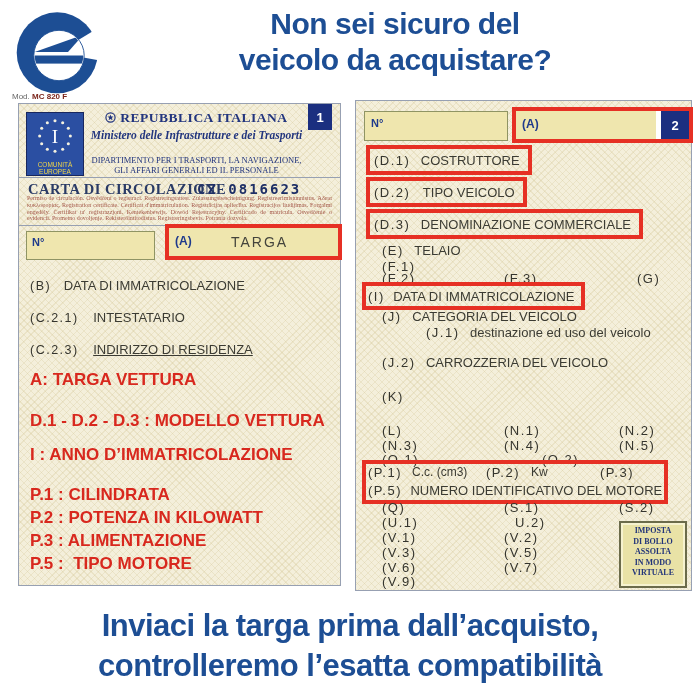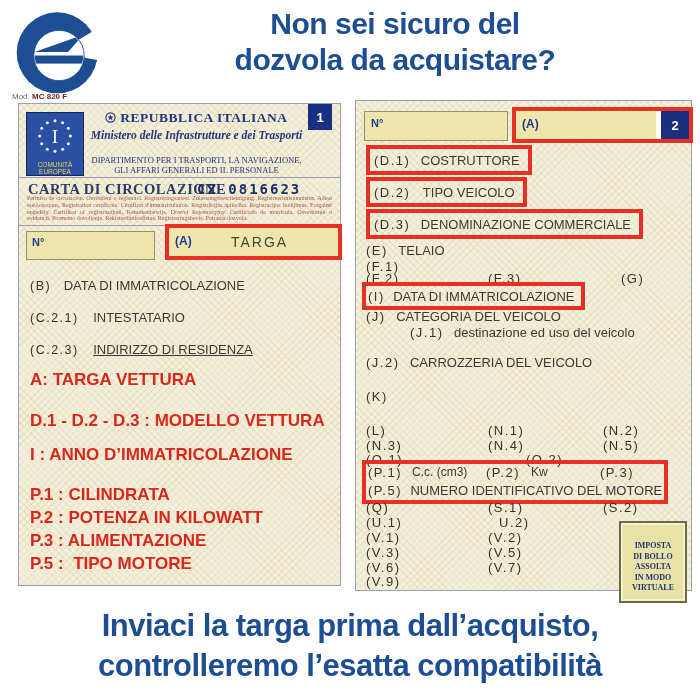--- a/index.html
+++ b/index.html
@@ -49,30 +49,30 @@
 
   .yfield{background:#efe6ae;border:1px solid #8f9464;}
   .bluelabel{color:#1e3a8c;font-weight:bold;font-size:11px;}
 
   .redbox{border:4px solid #e63024;}
   .code{letter-spacing:1.5px;color:#35352e;font-size:13px;white-space:pre;}
   .lbl{color:#3b3b33;font-size:13px;}
   .fieldrow .code{font-size:12.5px;}
   .annot{color:#d8281e;font-weight:bold;font-size:17px;white-space:pre;}
 
-  .row{position:absolute;left:10px;right:6px;height:16px;}
+  .row{position:absolute;left:26px;right:6px;height:16px;}
   .c1{position:absolute;left:0;}
   .c2{position:absolute;left:122px;}
   .c3{position:absolute;left:237px;}
   .c3g{position:absolute;left:255px;}
 
   .stamp{right:4px;top:420px;width:64px;height:60px;background:#e9e2a6;
     border:2px solid #6b6b4a;box-shadow:inset 0 0 0 2px #f6f2cf;
     text-align:center;font-family:"Liberation Serif",serif;color:#23357a;
-    font-weight:bold;font-size:8px;line-height:10.5px;padding-top:18px;}
+    font-weight:bold;font-size:8px;line-height:10.5px;padding-top:3px;}
 </style>
 </head>
 <body>
 
 <div class="abs" style="left:14px;top:6px;width:90px;height:90px;">
   <svg width="90" height="90" viewBox="0 0 100 100">
     <circle cx="48" cy="52" r="45" fill="#1d4e94"></circle>
     <polygon points="48,52 104,18 104,62" fill="#ffffff"></polygon>
     <circle cx="50" cy="55" r="28" fill="#ffffff" stroke="#1d4e94" stroke-width="1"></circle>
     <clipPath id="ballclip">
@@ -80,21 +80,21 @@
       </clipPath>
     <g clip-path="url(#ballclip)">
       <polygon points="23,51 77,32 60,51" fill="#1d4e94"></polygon>
       <rect x="21" y="55" width="58" height="9" fill="#1d4e94"></rect>
     </g>
   </svg>
 </div>
 
 <div class="abs main-title">
   <div>Non sei sicuro del</div>
-  <div>dozvola da acquistare?</div>
+  <div>veicolo da acquistare?</div>
 </div>
 
 <div class="abs mod-line">
   <span>Mod.</span>
   <b>MC 820 F</b>
 </div>
 
 <div class="abs sheet doc1">
 
   <div class="abs eu-box">

